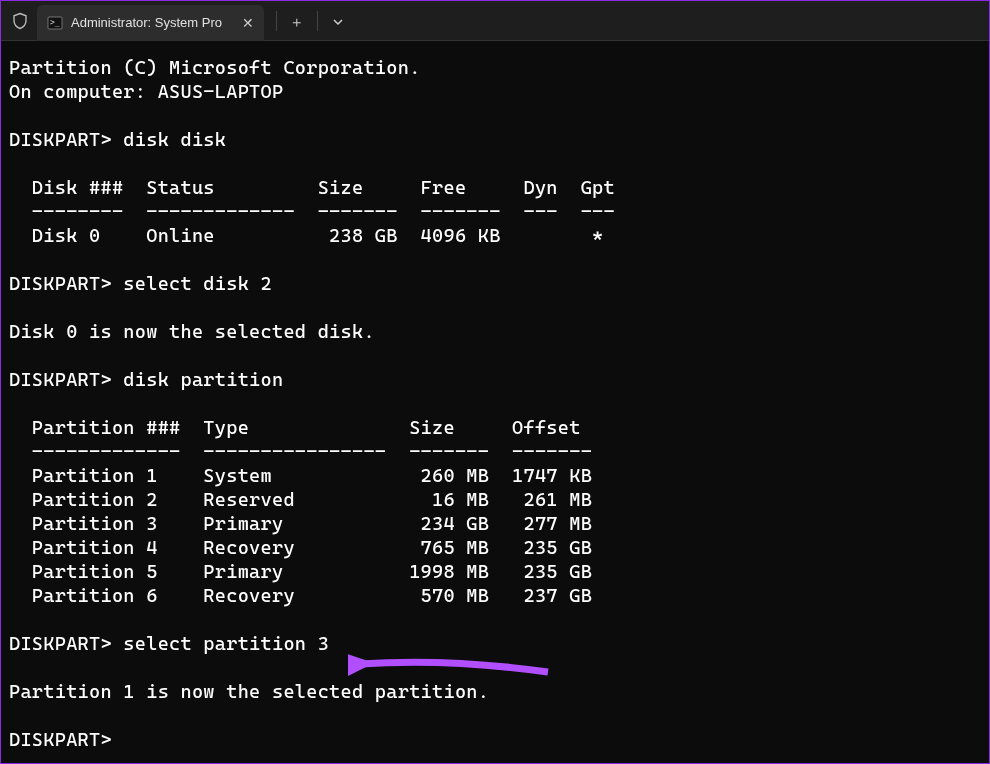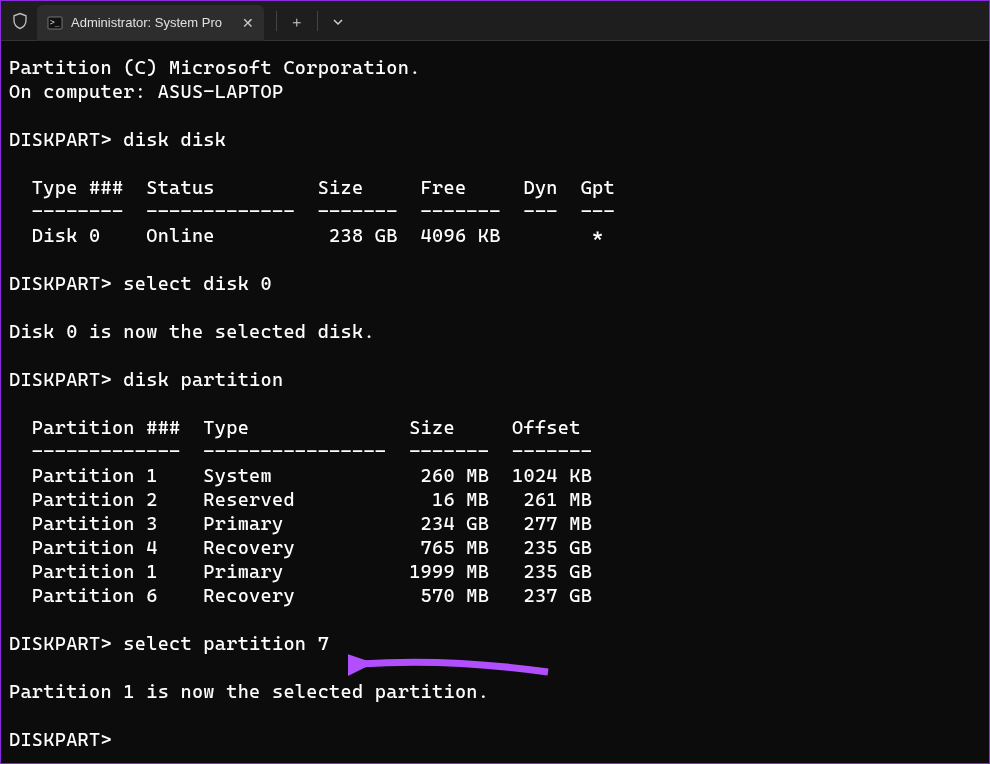--- a/index.html
+++ b/index.html
@@ -115,40 +115,40 @@
         </svg>
     </span>
   </div>
 </div>
 
 <div class="terminal-body"><span>Partition (C) Microsoft Corporation.</span>
 <span>On computer: ASUS-LAPTOP</span>
 
 <span>DISKPART&gt;</span> <span>disk disk</span>
 
-<span>  Type ###  Status         Size     Free     Dyn  Gpt</span>
+<span>  Disk ###  Status         Size     Free     Dyn  Gpt</span>
 <span>  --------  -------------  -------  -------  ---  ---</span>
 <span>  Disk 0    Online          238 GB  4096 KB        *</span>
 
-<span>DISKPART&gt;</span> <span>select disk 0</span>
+<span>DISKPART&gt;</span> <span>select disk 2</span>
 
 <span>Disk 0 is now the selected disk.</span>
 
 <span>DISKPART&gt;</span> <span>disk partition</span>
 
 <span>  Partition ###  Type              Size     Offset</span>
 <span>  -------------  ----------------  -------  -------</span>
-<span>  Partition 1    System             260 MB  1024 KB</span>
+<span>  Partition 1    System             260 MB  1747 KB</span>
 <span>  Partition 2    Reserved            16 MB   261 MB</span>
 <span>  Partition 3    Primary            234 GB   277 MB</span>
 <span>  Partition 4    Recovery           765 MB   235 GB</span>
-<span>  Partition 1    Primary           1999 MB   235 GB</span>
+<span>  Partition 5    Primary           1998 MB   235 GB</span>
 <span>  Partition 6    Recovery           570 MB   237 GB</span>
 
-<span>DISKPART&gt;</span> <span>select partition 7</span>
+<span>DISKPART&gt;</span> <span>select partition 3</span>
 
 <span>Partition 1 is now the selected partition.</span>
 
 <span>DISKPART&gt;</span></div>
 
 <svg class="arrow-overlay" width="220" height="40" viewBox="0 0 220 40">
   <defs>
     <marker id="arrhead" markerWidth="12" markerHeight="12" refX="2" refY="6" orient="auto">
       <path d="M12 1 L0 6 L12 11 L8 6 Z" fill="#b14fff"></path>
     </marker>

